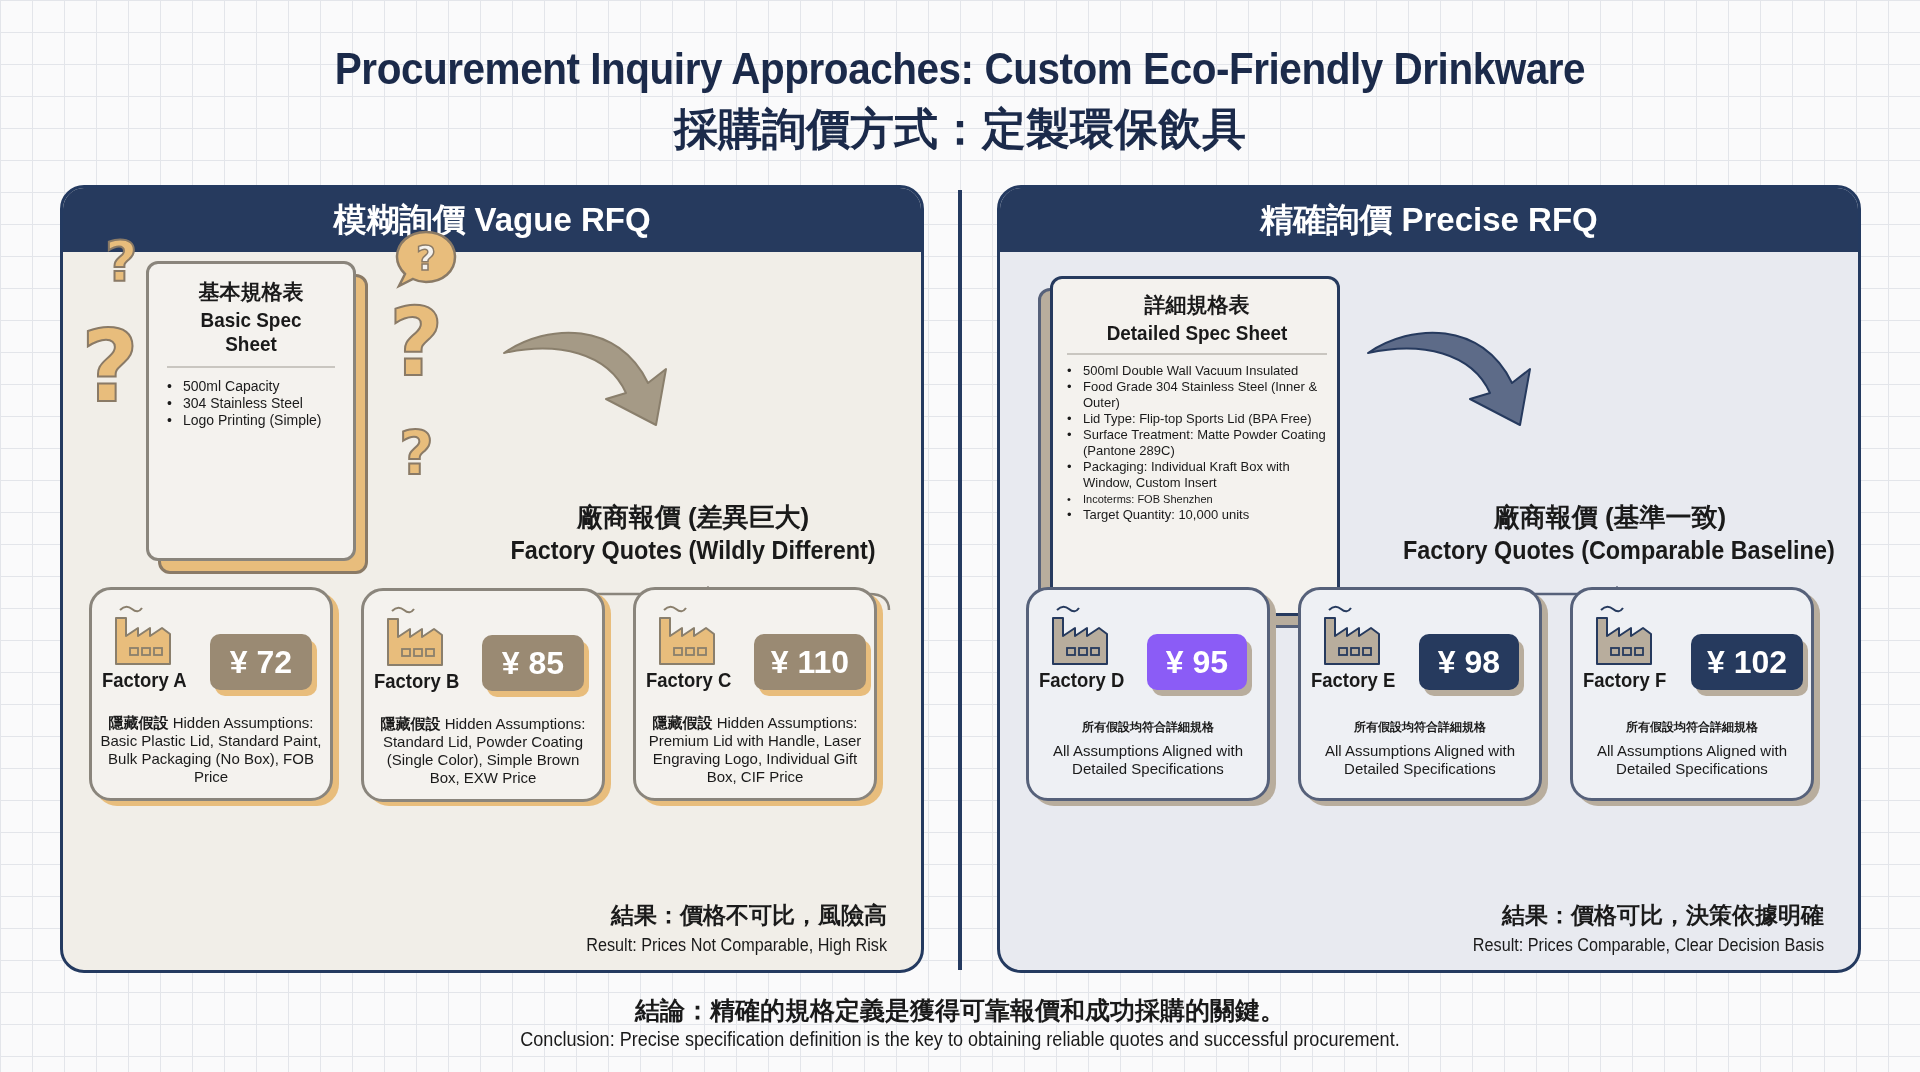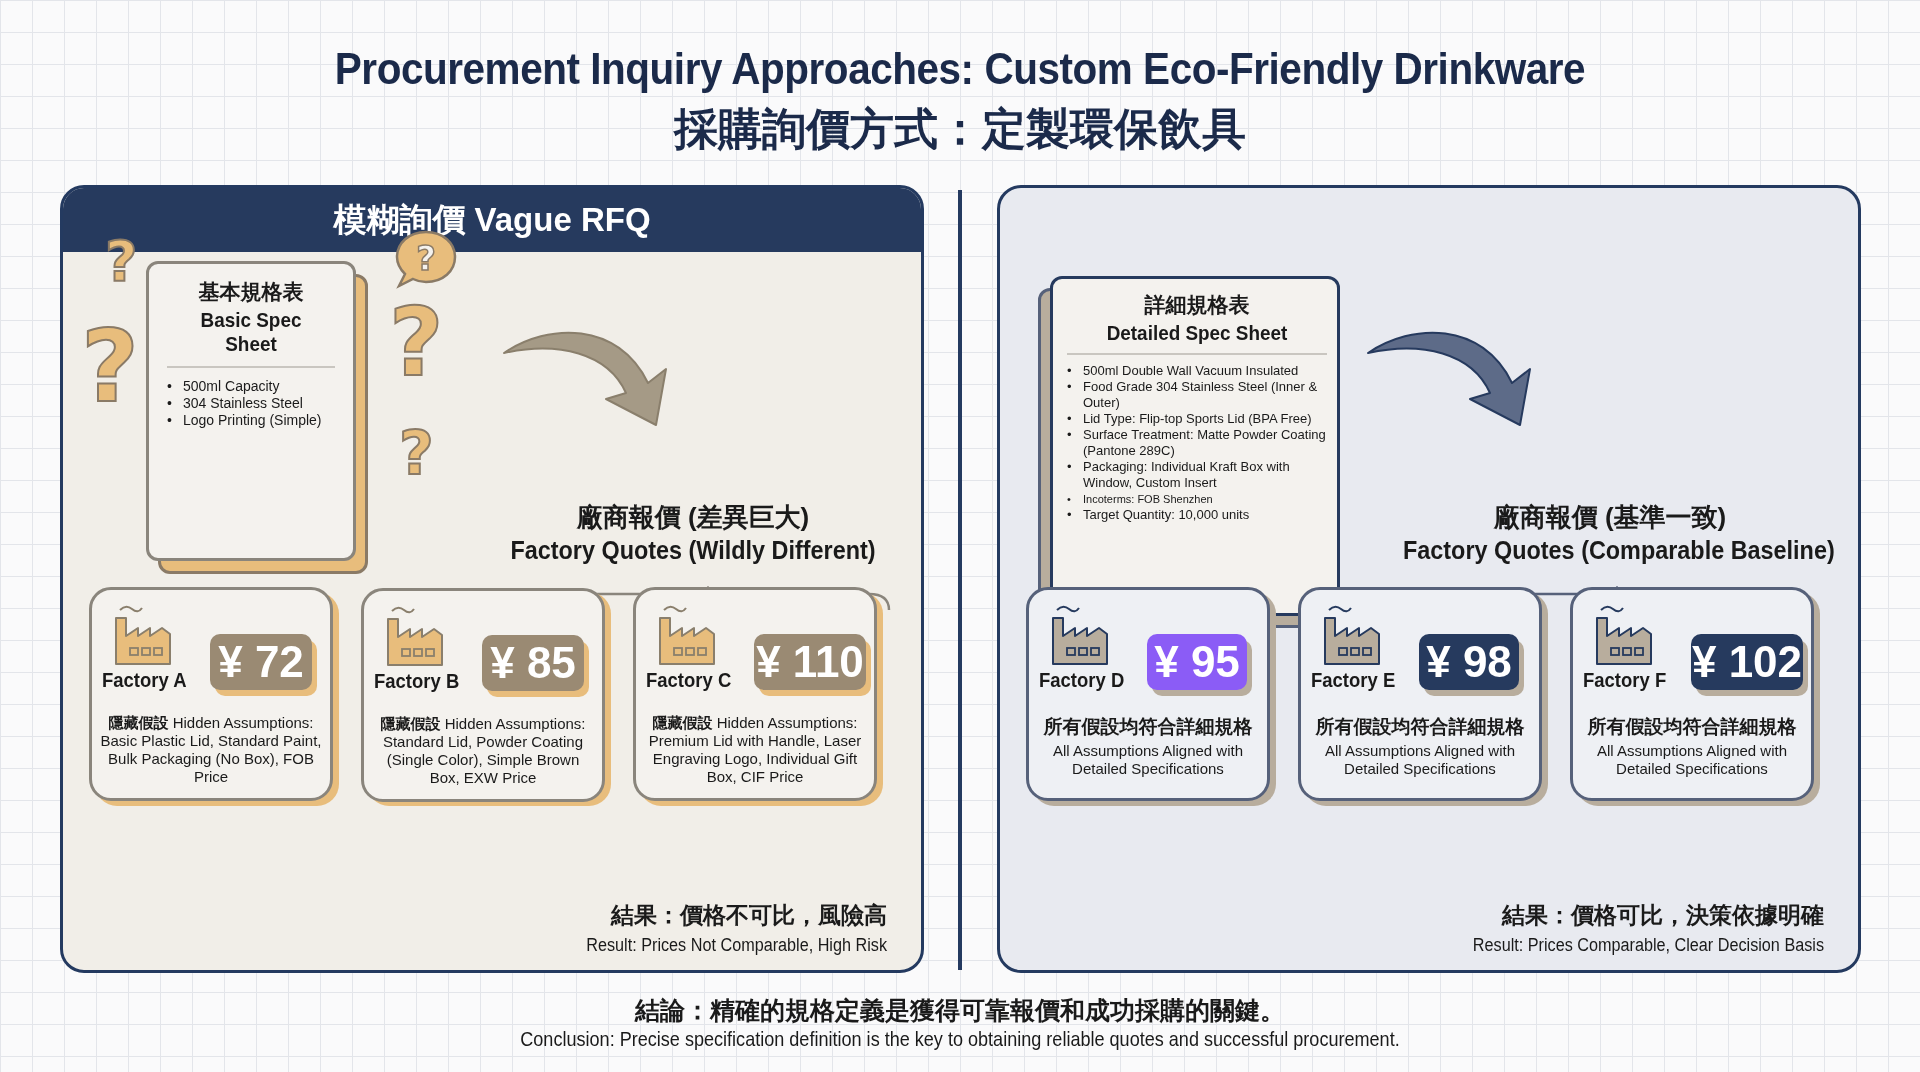--- a/index.html
+++ b/index.html
@@ -67,27 +67,27 @@
   .card {
     position: absolute; width: 244px; height: 214px; border-radius: 22px;
     border: 3px solid #8a857c; background: #f4f2ee;
   }
   .card.blue { border-color: #56617a; background: #eef0f4; }
   .card-shadow { position: absolute; width: 244px; height: 214px; border-radius: 22px; }
   .factory-icon { position: absolute; left: 20px; top: 14px; }
   .factory-name { position: absolute; left: 10px; top: 78px; font-weight: bold; font-size: 21px; transform: scaleX(0.88); transform-origin: left; white-space: nowrap; }
   .price {
     position: absolute; left: 118px; top: 44px; height: 56px; border-radius: 10px;
-    color: #fff; font-weight: bold; font-size: 44px; display: flex; align-items: center; justify-content: center;
+    color: #fff; font-weight: bold; font-size: 32px; display: flex; align-items: center; justify-content: center;
     padding: 0 12px; white-space: nowrap;
   }
   .price-shadow { position: absolute; left: 123px; top: 50px; height: 56px; border-radius: 10px; }
   .card-desc { position: absolute; left: 8px; right: 8px; top: 124px; text-align: center; font-size: 15px; line-height: 18px; }
   .card-desc b { font-weight: bold; }
-  .card-desc .zhbig { font-size: 19px; font-weight: bold; display: block; line-height: 26px; margin-bottom: 2px; }
+  .card-desc .zhbig { font-size: 12px; font-weight: bold; display: block; line-height: 26px; margin-bottom: 2px; }
 
   .result { position: absolute; text-align: right; }
   .result .zh { font-weight: bold; font-size: 23px; }
   .result .en { font-size: 18px; margin-top: 4px; transform: scaleX(0.9); transform-origin: right; white-space: nowrap; }
 
   .conclusion { position: absolute; left: 0; width: 1920px; text-align: center; }
   .conclusion .zh { font-weight: bold; font-size: 25px; position: absolute; left: 0; width: 1920px; top: 994px; }
   .conclusion .en { font-size: 21px; position: absolute; left: 0; width: 1920px; top: 1027px; transform: scaleX(0.86); }
 </style>
 </head>
@@ -202,20 +202,21 @@
     </div>
   </div>
 
   <div class="result" style="right:34px;top:712px;width:500px;">
     <div class="zh">結果：價格不可比，風險高</div>
     <div class="en">Result: Prices Not Comparable, High Risk</div>
   </div>
 </div>
 
 <div class="panel right">
+  <div class="panel-header">精確詢價 Precise RFQ</div>
 
   <div class="sheet-back" style="left:38px;top:100px;width:290px;height:340px;background:#b8ad9d;border-color:#56617a;"></div>
   <div class="sheet" style="left:50px;top:88px;width:290px;height:340px;border-color:#263a5e;padding:12px 10px 8px 14px;">
     <svg class="sheet-fold" style="right:-3px;top:-3px;position:absolute;" width="46" height="46" viewBox="0 0 46 46">
       <path d="M0 0 L46 46 L46 0 Z" fill="#e8eaf0"></path>
       <path d="M0 0 L0 40 Q0 46 6 46 L46 46 Z" fill="#b8ad9d" stroke="#263a5e" stroke-width="3" stroke-linejoin="round"></path>
     </svg>
     <div class="sheet-title-zh">詳細規格表</div>
     <div class="sheet-title-en">Detailed Spec Sheet</div>
     <div class="sheet-rule" style="margin:8px 0 8px 0;"></div>

